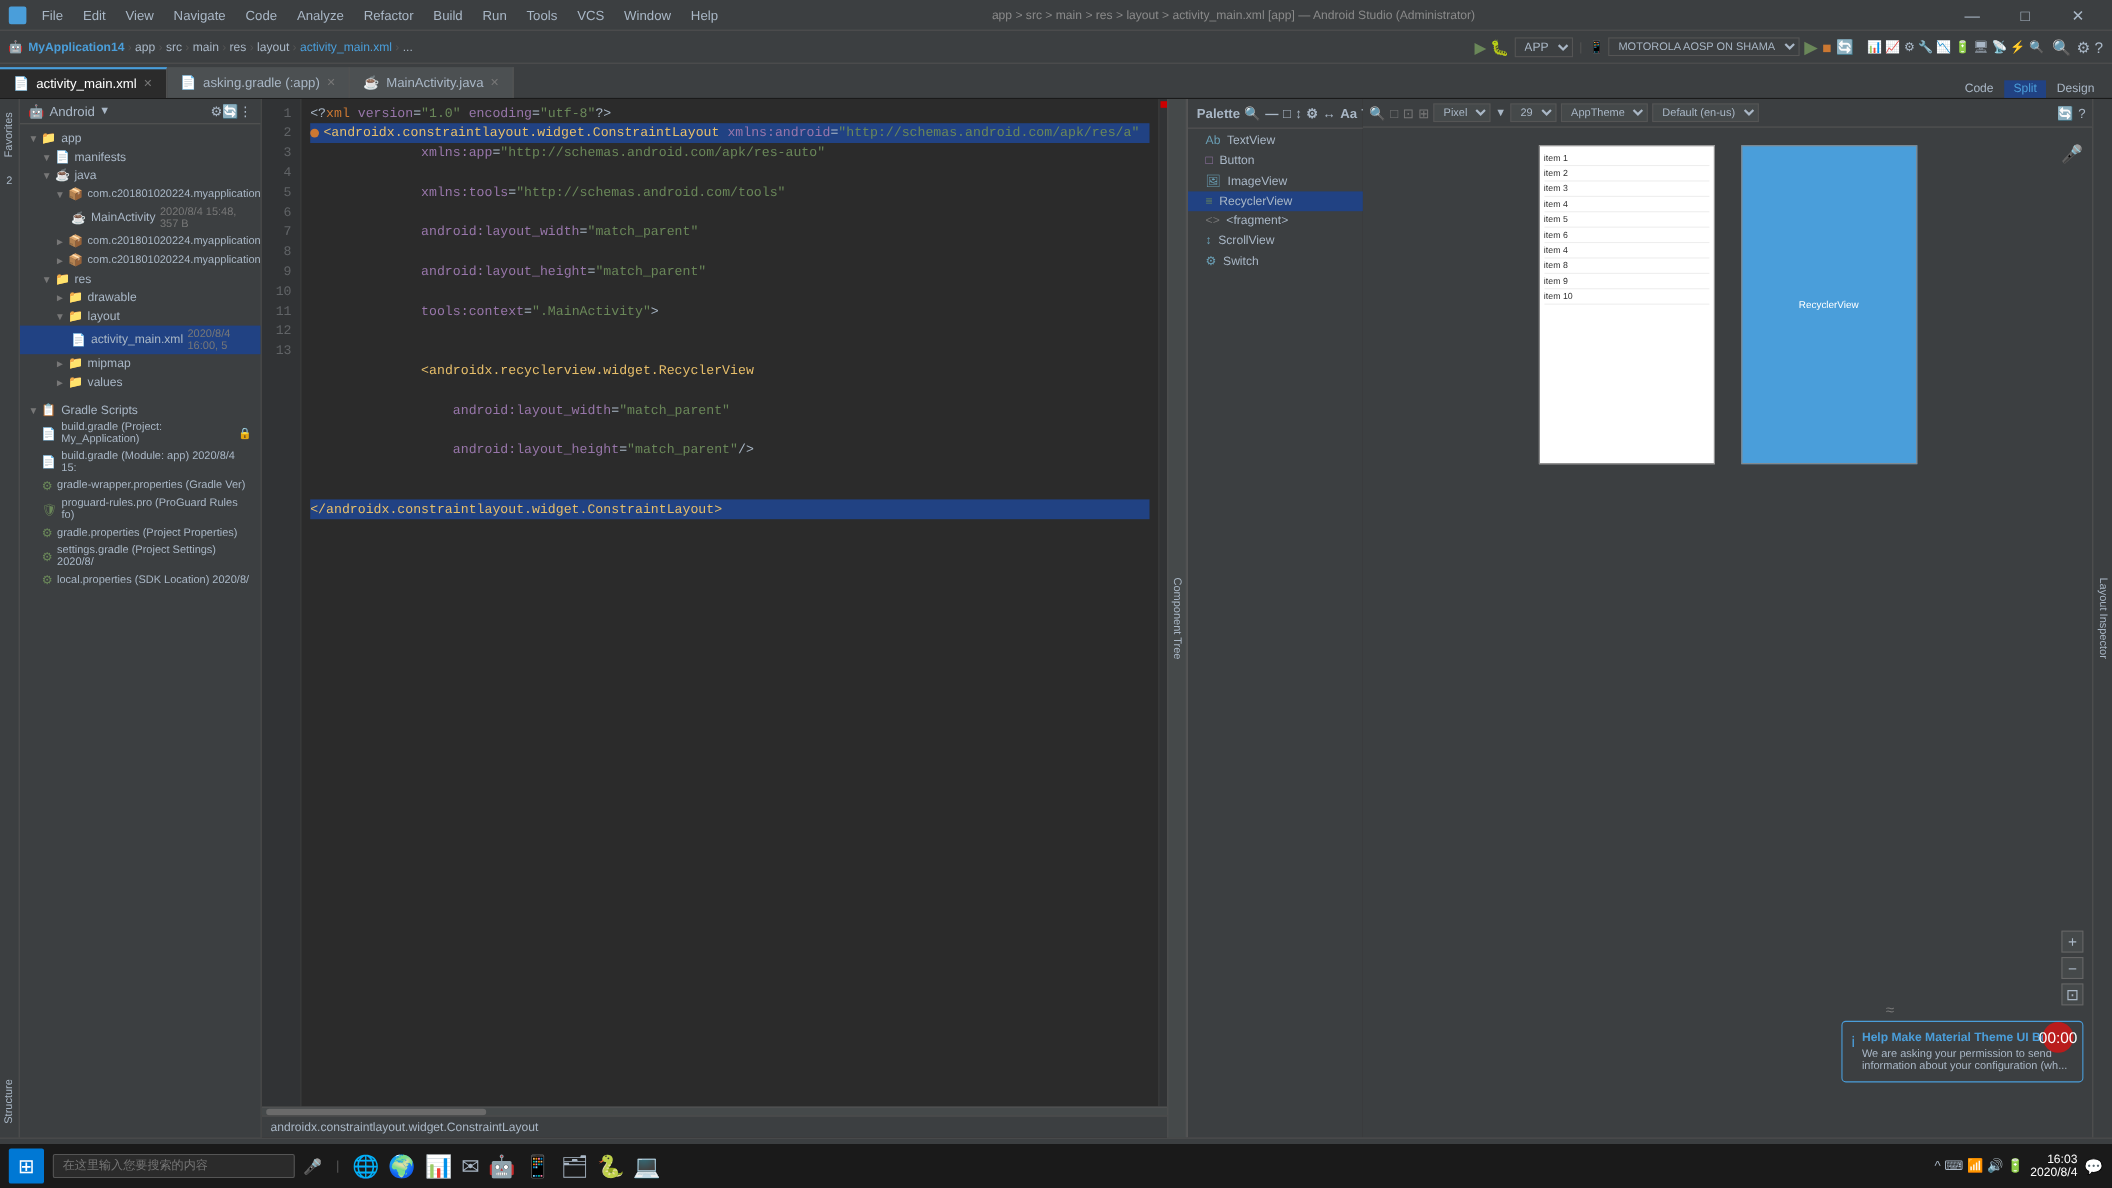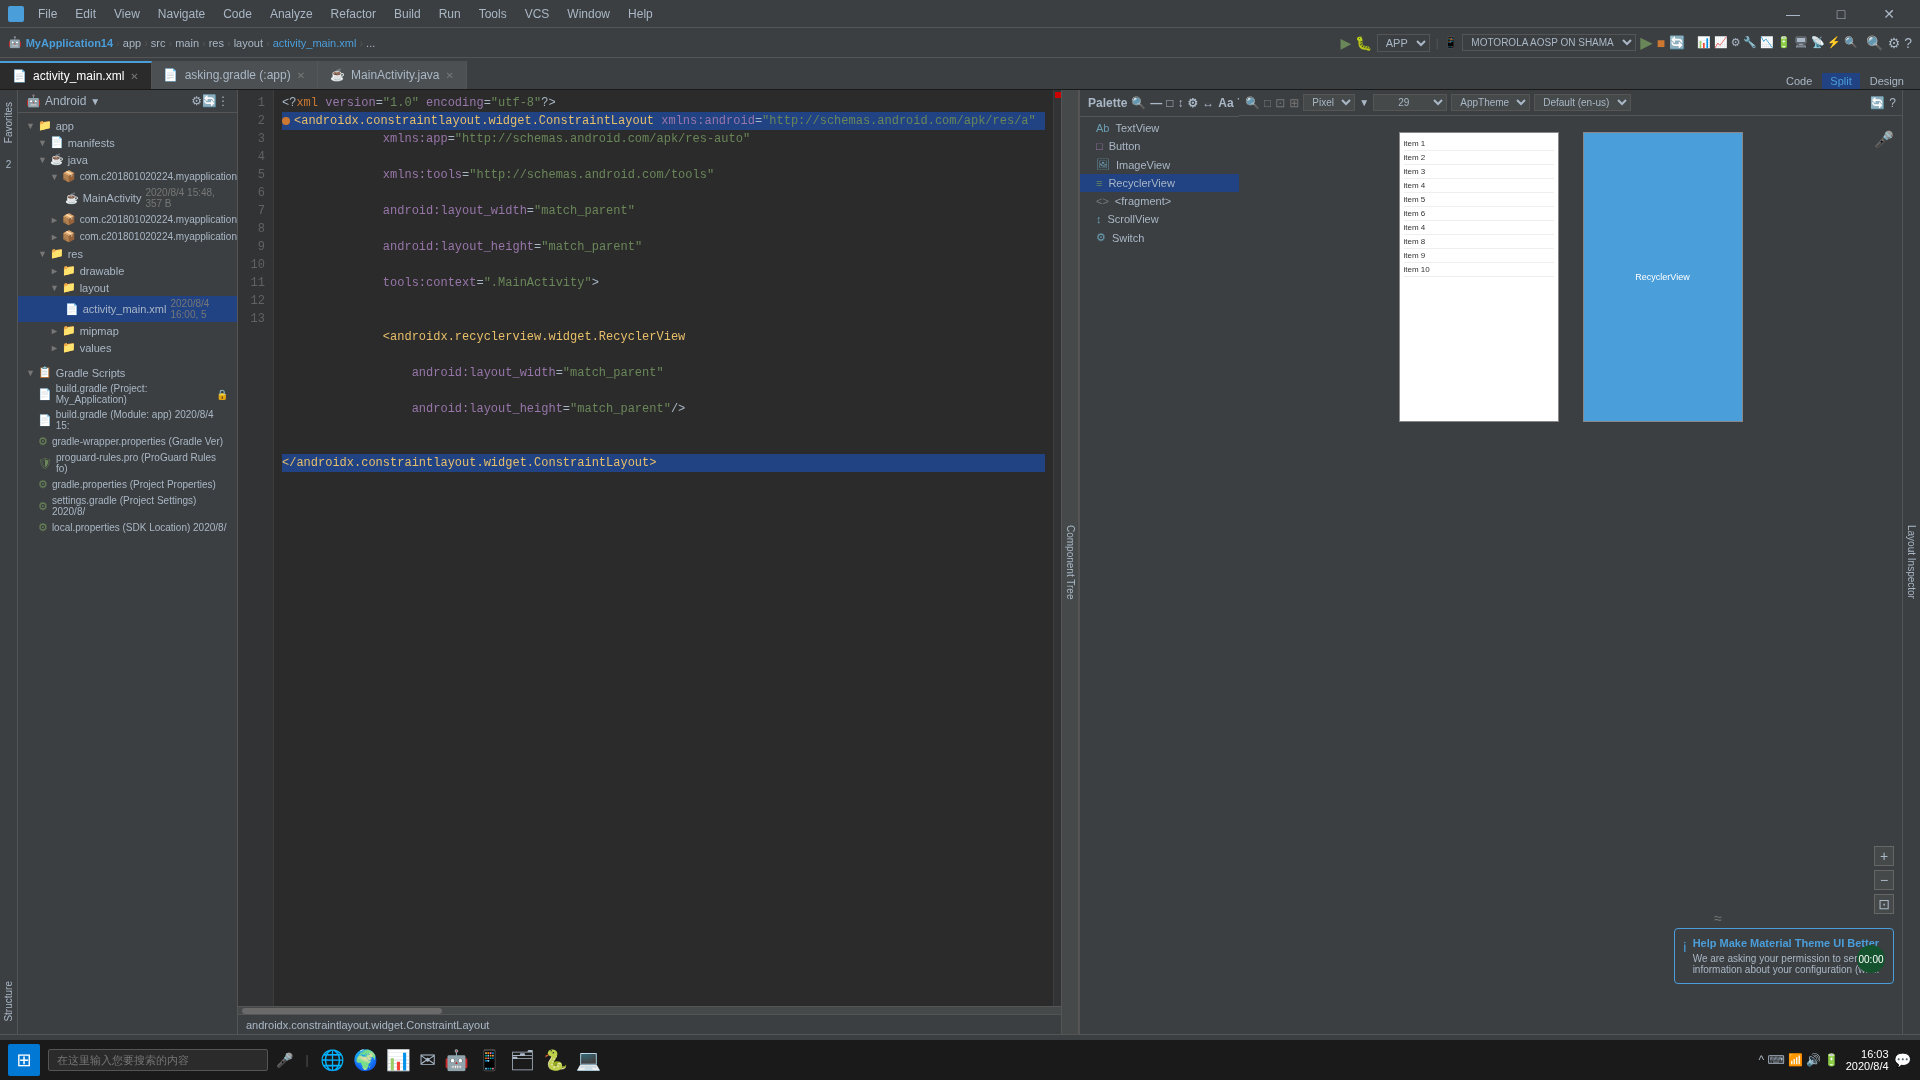--- a/index.html
+++ b/index.html
@@ -66,21 +66,21 @@
     .preview-screen.blue { width: 160px; height: 290px; background: #4a9eda; border: 1px solid #888; }
     .preview-recyclerview-label { position: absolute; top: 50%; left: 50%; transform: translate(-50%, -50%); font-size: 9px; color: #fff; }
     .preview-list-items { position: absolute; top: 0; left: 0; right: 0; padding: 4px; }
     .preview-list-item { font-size: 8px; color: #333; padding: 2px 0; border-bottom: 1px solid #eee; }
     .zoom-btn { width: 20px; height: 20px; background: #45494a; border: 1px solid #666; color: #a9b7c6; display: flex; align-items: center; justify-content: center; cursor: pointer; font-size: 14px; }
 
     
     #notification { position: absolute; bottom: 50px; right: 8px; width: 220px; background: #3c3f41; border: 1px solid #4a9eda; border-radius: 4px; padding: 8px; z-index: 100; }
     #notification .notif-title { color: #4a9eda; font-size: 11px; font-weight: bold; margin-bottom: 4px; }
     #notification .notif-body { color: #a9b7c6; font-size: 10px; }
-    #notification .notif-timer { position: absolute; top: 16px; right: 8px; width: 28px; height: 28px; background: #14532d; border-radius: 50%; display: flex; align-items: center; justify-content: center; font-size: 10px; color: #fff; }
+    #notification .notif-timer { position: absolute; top: 0; right: 8px; width: 28px; height: 28px; background: #b91c1c; border-radius: 50%; display: flex; align-items: center; justify-content: center; font-size: 14px; color: #fff; }
 
     
     #statusbar { background: #4a9eda; height: 22px; display: flex; align-items: center; padding: 0 8px; font-size: 11px; color: #fff; gap: 8px; }
     .status-right { margin-left: auto; display: flex; align-items: center; gap: 8px; }
 
     
     #hscroll { height: 8px; background: #45494a; border-top: 1px solid #555; display: flex; align-items: center; padding: 0 4px; }
     .hscroll-thumb { height: 6px; width: 200px; background: #6a6a6a; border-radius: 3px; }
 
     
@@ -101,20 +101,21 @@
     <span class="menu-item">Code</span>
     <span class="menu-item">Analyze</span>
     <span class="menu-item">Refactor</span>
     <span class="menu-item">Build</span>
     <span class="menu-item">Run</span>
     <span class="menu-item">Tools</span>
     <span class="menu-item">VCS</span>
     <span class="menu-item">Window</span>
     <span class="menu-item">Help</span>
   </div>
+  <span class="title-text">app &gt; src &gt; main &gt; res &gt; layout &gt; activity_main.xml [app] — Android Studio (Administrator)</span>
   <div class="window-controls">
     <div class="win-btn">—</div>
     <div class="win-btn">□</div>
     <div class="win-btn win-close">✕</div>
   </div>
 </div>
 
 <div id="breadcrumb">
   <span style="margin-right:4px; color:#4a9eda;">🤖</span>
   <span style="color:#4a9eda; font-weight:bold;">MyApplication14</span>
@@ -446,21 +447,21 @@
 
       <div style="flex:1; background:#3c3f41; display:flex; flex-direction:column; position:relative;">
 
         <div style="display:flex; align-items:center; padding:4px 6px; border-bottom:1px solid #555; gap:4px; flex-wrap:wrap; background:#3c3f41;">
           <span style="font-size:12px;">🔍</span>
           <span style="font-size:12px; color:#777;">□</span>
           <span style="font-size:12px; color:#777;">⊡</span>
           <span style="font-size:12px; color:#777;">⊞</span>
           <select style="background:#45494a; border:1px solid #555; color:#a9b7c6; padding:1px 4px; font-size:10px;"><option>Pixel</option></select>
           <span style="font-size:10px;">▼</span>
-          <select style="background:#45494a; border:1px solid #555; color:#a9b7c6; padding:1px 20px; font-size:10px;"><option>29</option></select>
+          <select style="background:#45494a; border:1px solid #555; color:#a9b7c6; padding:1px 4px; font-size:10px;"><option>29</option></select>
           <select style="background:#45494a; border:1px solid #555; color:#a9b7c6; padding:1px 4px; font-size:10px;"><option>AppTheme</option></select>
           <select style="background:#45494a; border:1px solid #555; color:#a9b7c6; padding:1px 4px; font-size:10px;"><option>Default (en-us)</option></select>
           <span style="font-size:12px; margin-left:auto;">🔄</span>
           <span style="font-size:12px;">?</span>
         </div>
 
         <div style="flex:1; display:flex; gap:24px; padding:16px; justify-content:center; align-items:flex-start; overflow:auto;">
 
           <div class="preview-frame">
             <div class="preview-screen white">

